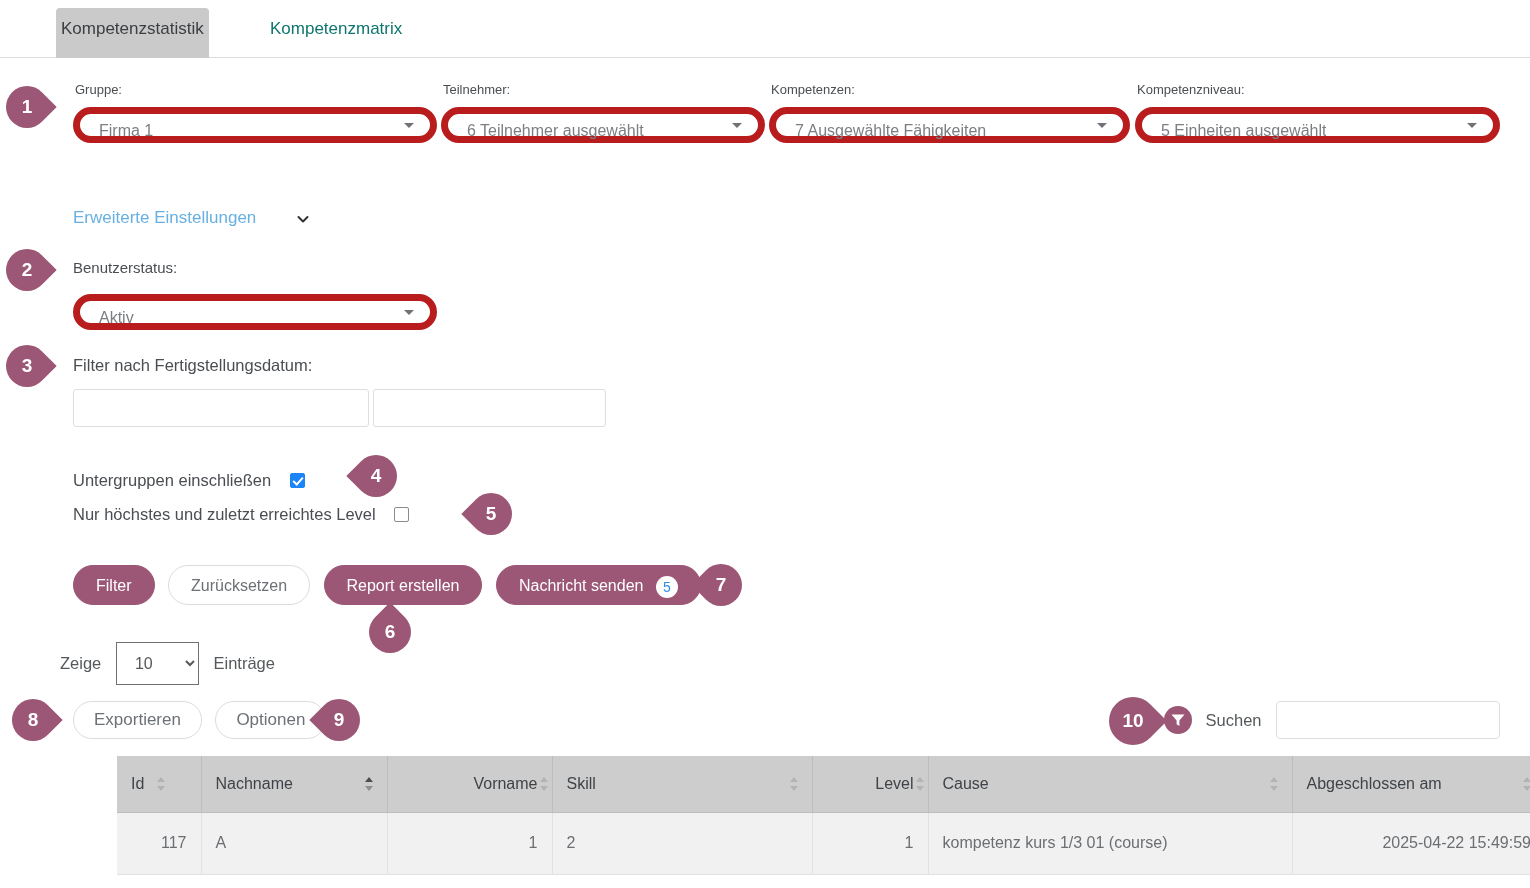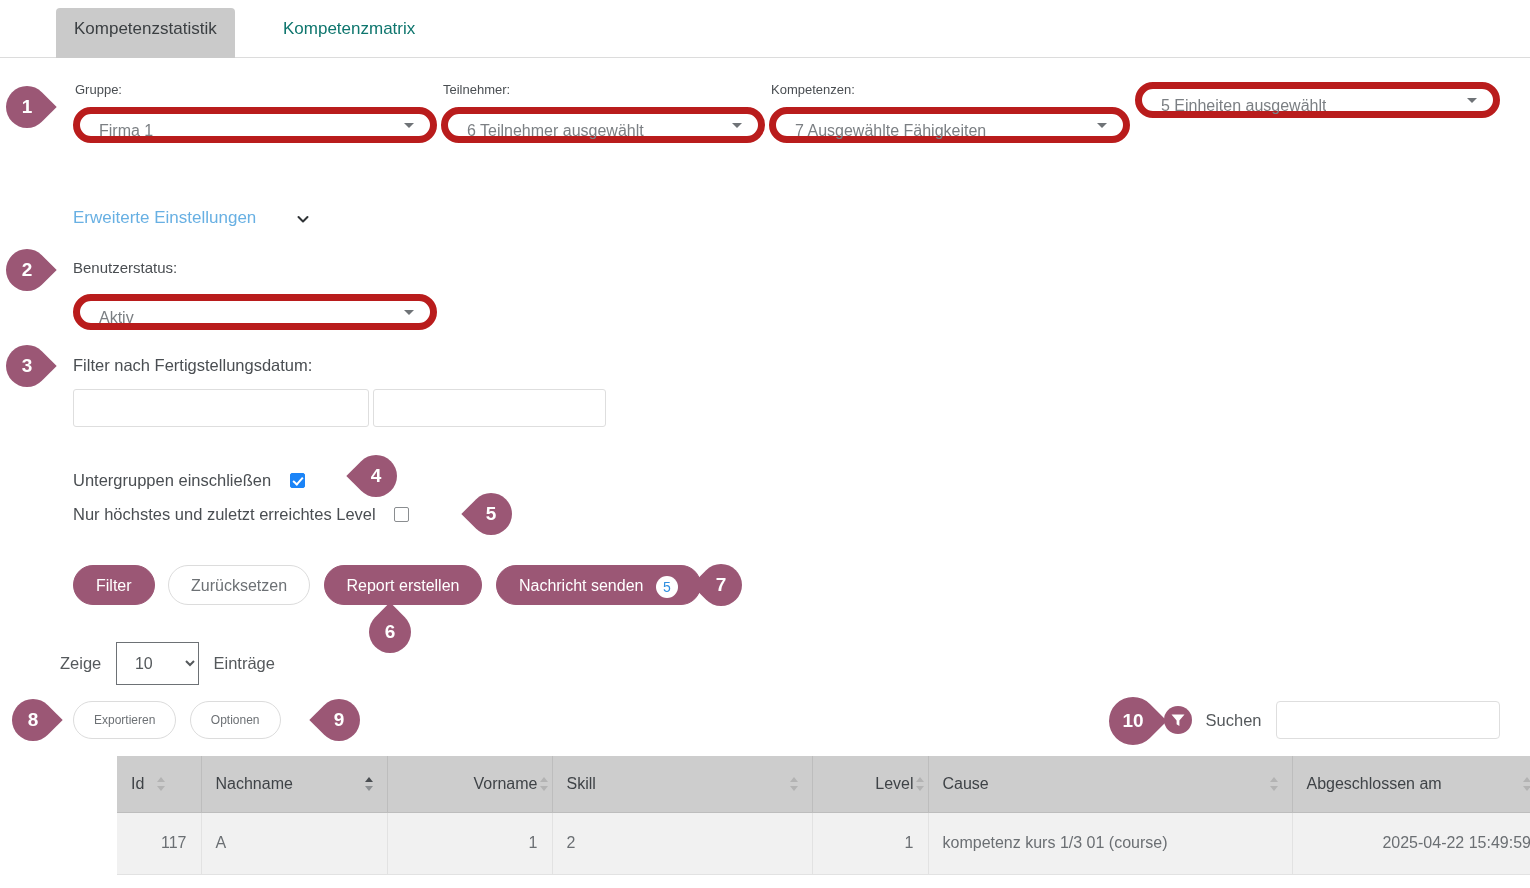--- a/index.html
+++ b/index.html
@@ -27,21 +27,21 @@
     border-bottom: 1px solid #dcdcdc;
     box-sizing: border-box;
   }
   .tab {
     position: absolute;
     top: 8px;
     height: 50px;
     box-sizing: border-box;
     font-size: 17px;
     line-height: 42px;
-    padding: 0 18px;
+    padding: 0 5px;
     color: #45494d;
     cursor: pointer;
     white-space: nowrap;
   }
   .tab.active {
     left: 56px;
     background: #cacaca;
     border-radius: 4px 4px 0 0;
     color: #3b3f42;
   }
@@ -241,21 +241,21 @@
     background: #fff;
     font-family: inherit;
     font-size: 16px;
     color: #55595c;
     padding-left: 14px;
     cursor: pointer;
   }
 
   
   .exprow { position: absolute; left: 73px; top: 701px; }
-  .exprow .btn { height: 38px; line-height: 36px; border-radius: 19px; font-size: 12px; padding: 0 20px; }
+  .exprow .btn { height: 38px; line-height: 36px; border-radius: 19px; font-size: 17px; padding: 0 20px; }
 
   
   .searchwrap {
     position: absolute;
     right: 30px; top: 701px;
     height: 54px;
     white-space: nowrap;
   }
   .filter-icon {
     display: inline-block;
@@ -416,20 +416,21 @@
 
   <div class="fgroup" style="left:769px;width:361px;">
     <span class="flabel">Kompetenzen:</span>
     <div class="fselect">
       <span class="val">7 Ausgewählte Fähigkeiten</span>
       <span class="caret"></span>
     </div>
   </div>
 
   <div class="fgroup" style="left:1135px;width:365px;">
+    <span class="flabel">Kompetenzniveau:</span>
     <div class="fselect">
       <span class="val">5 Einheiten ausgewählt</span>
       <span class="caret"></span>
     </div>
   </div>
 
 </div>
 
 <div class="adv-link">Erweiterte Einstellungen</div>
 <div class="adv-chev">

